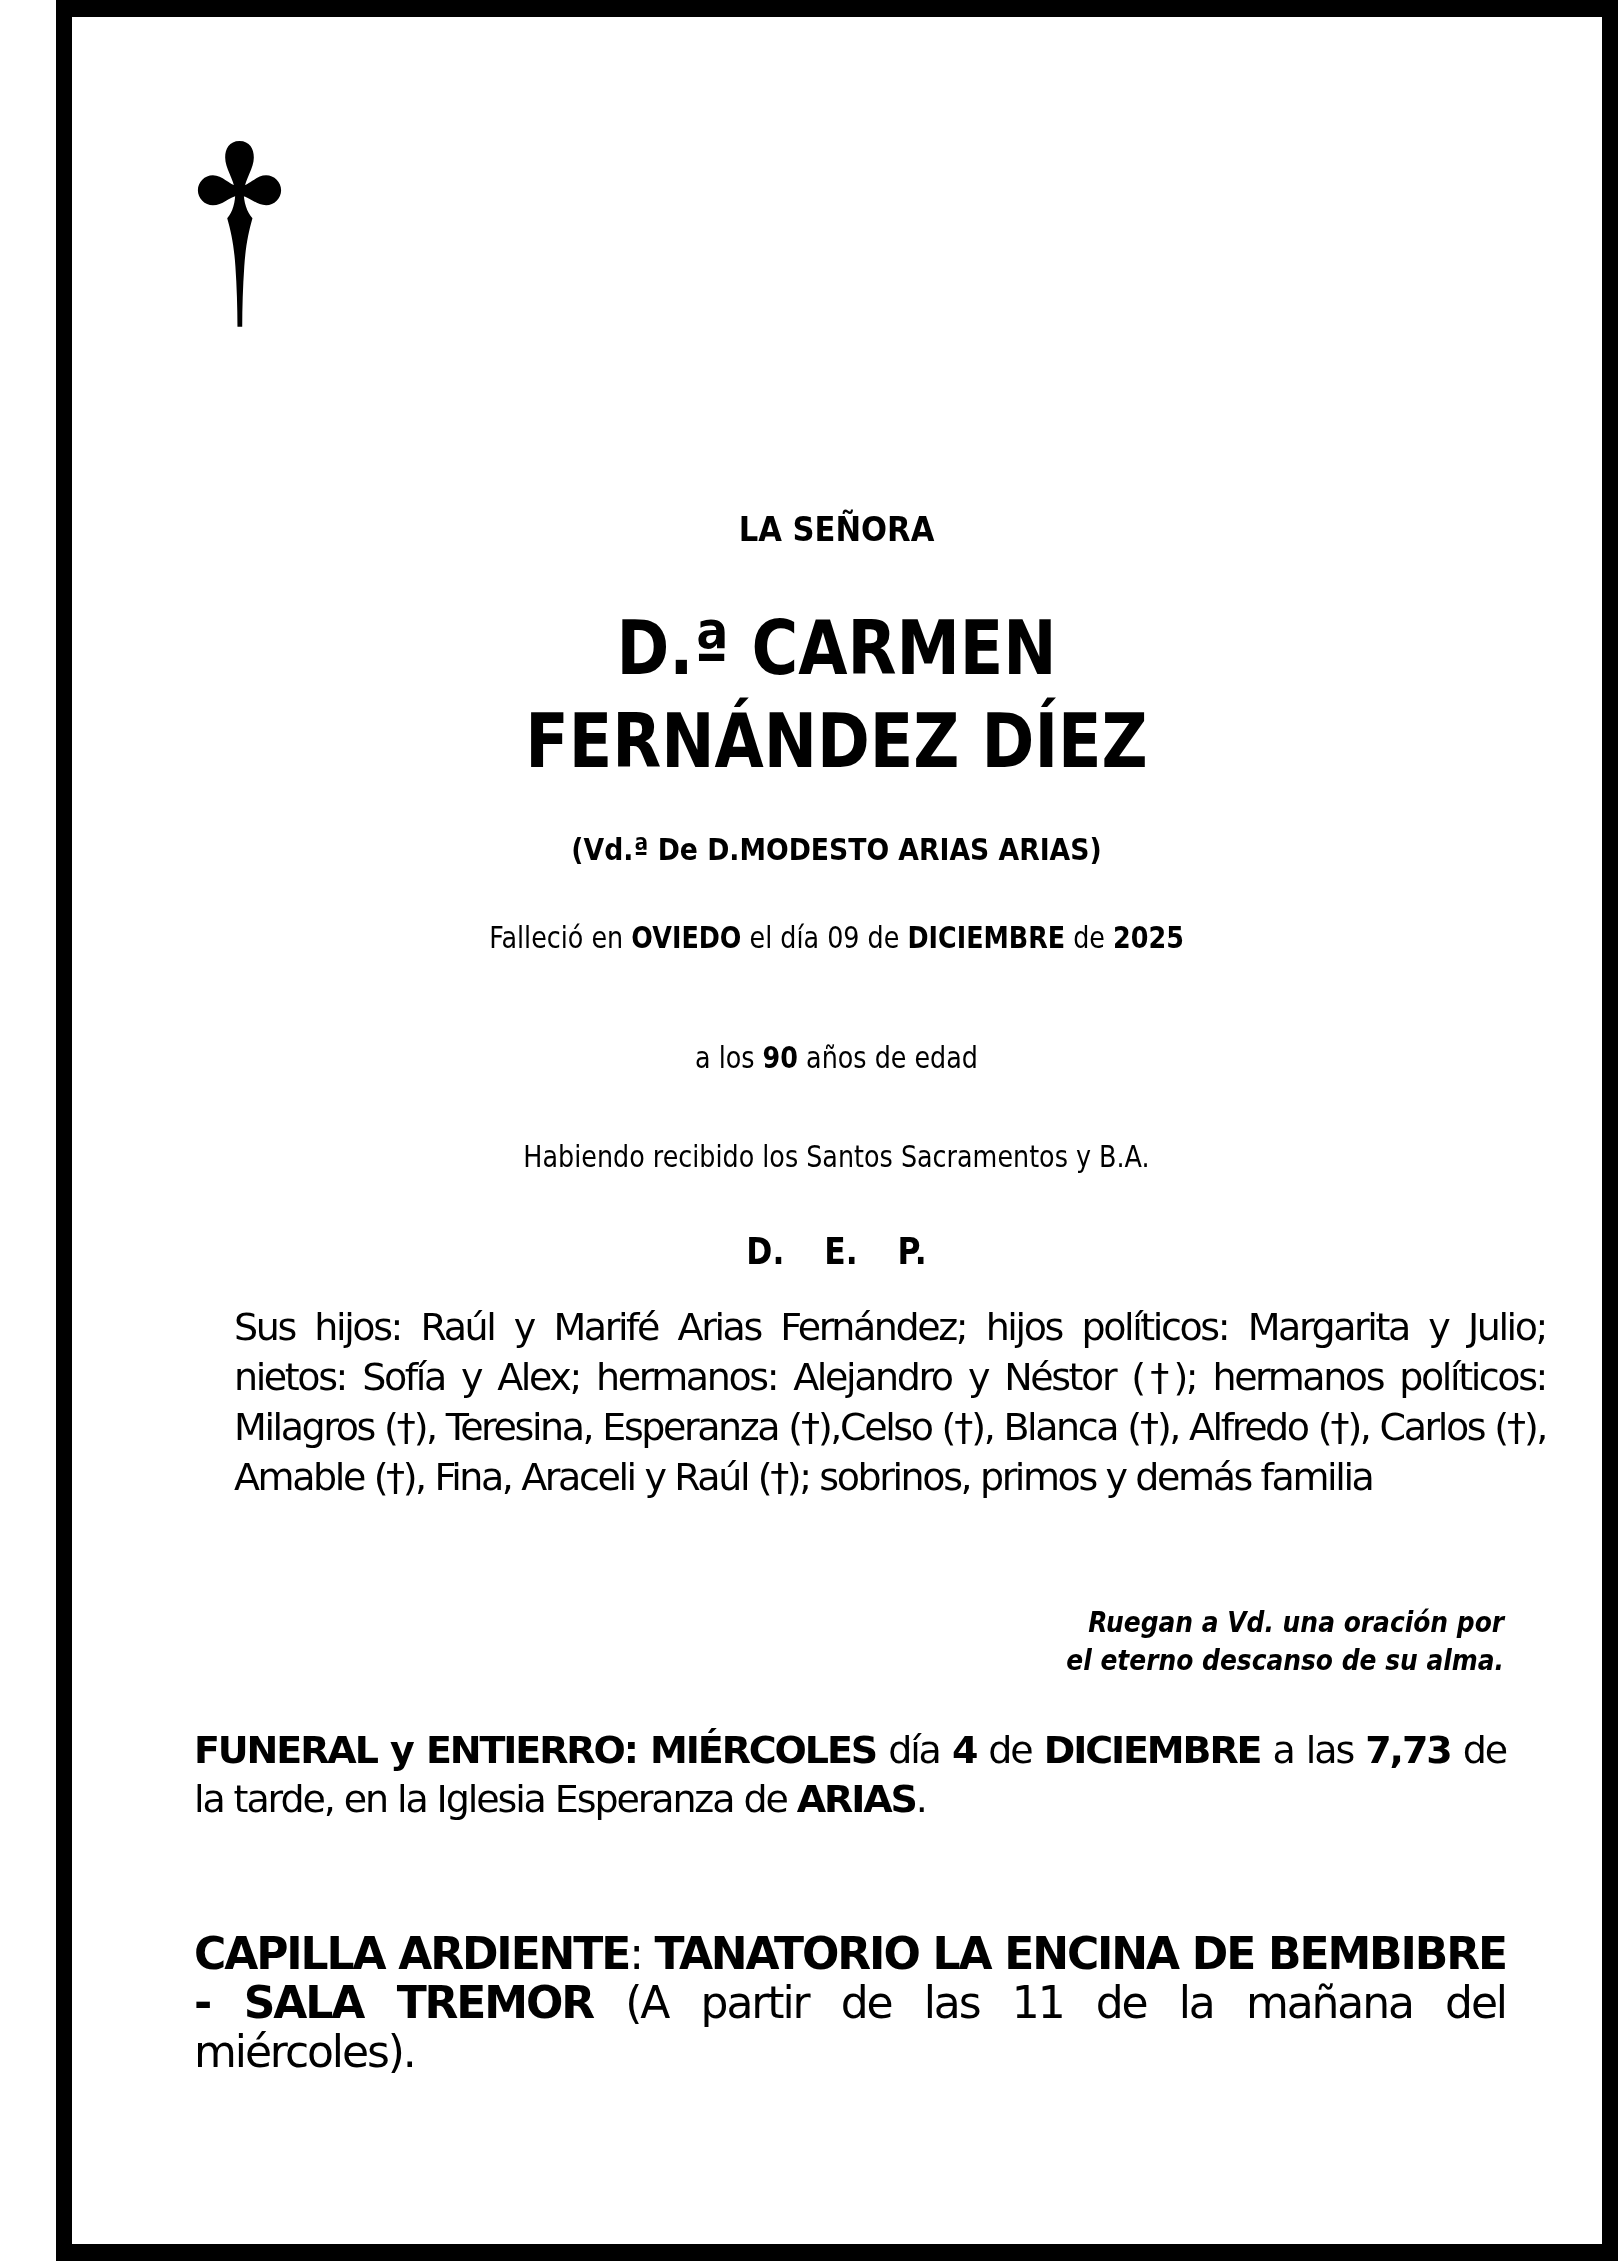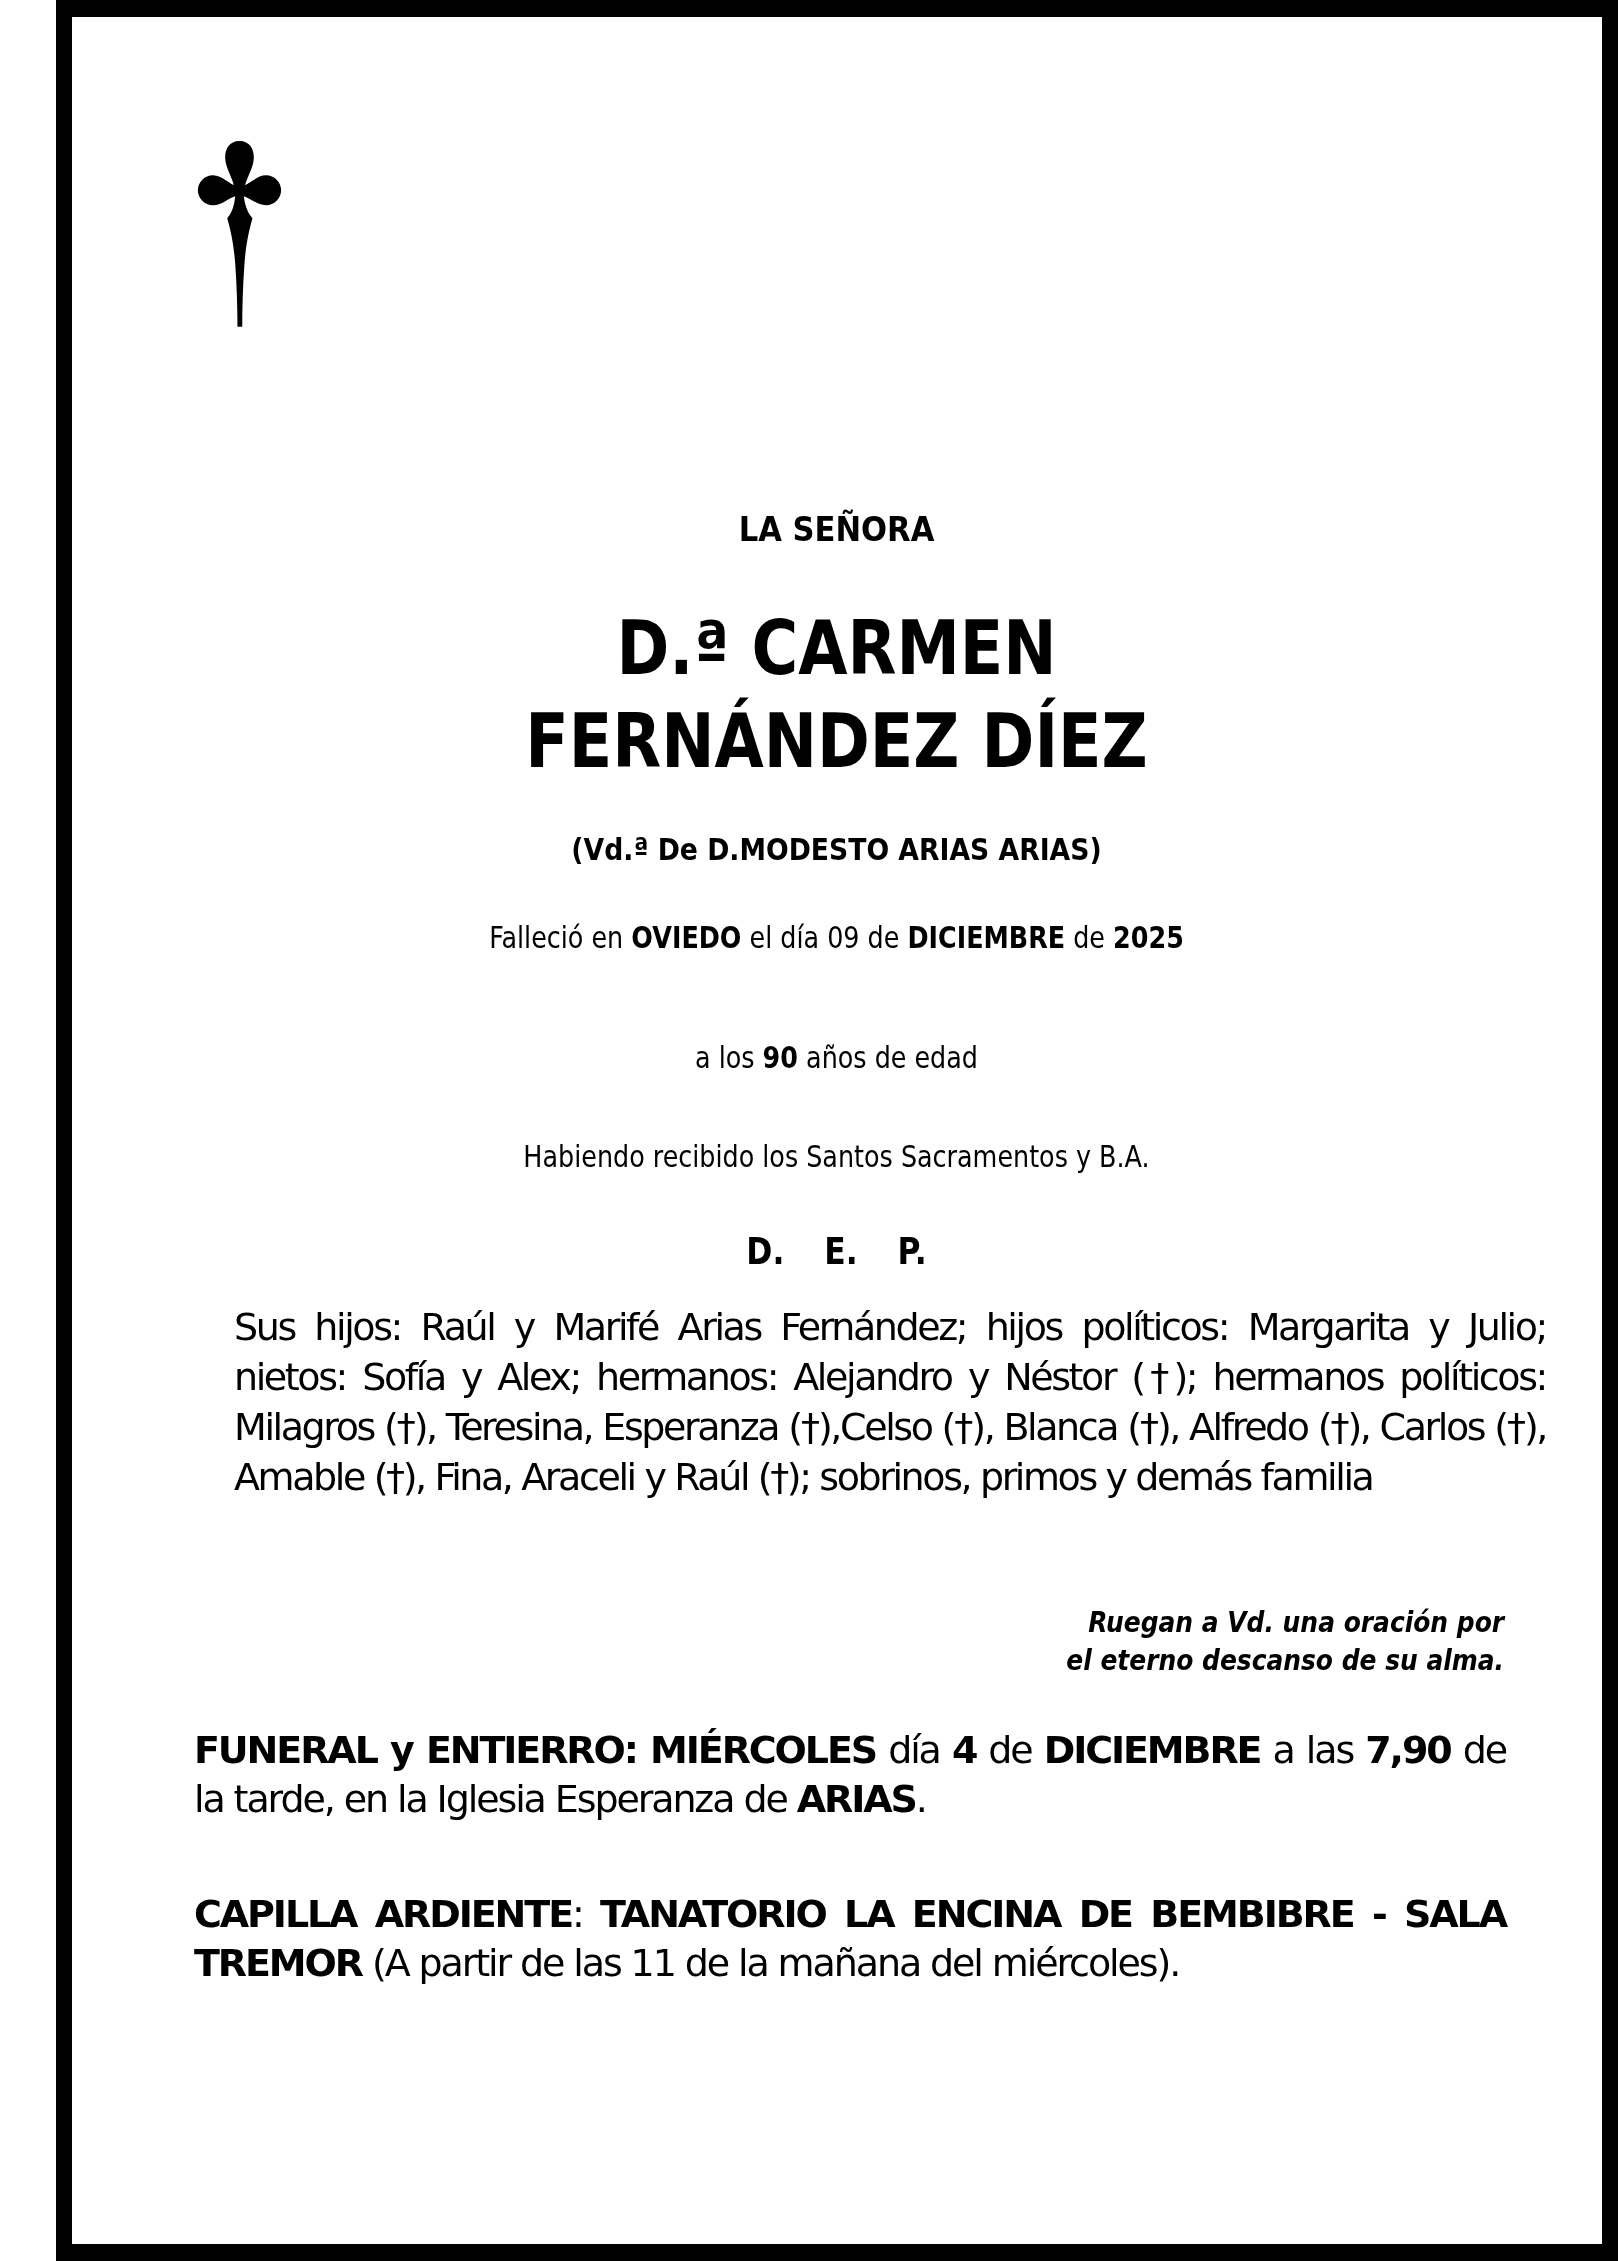--- a/index.html
+++ b/index.html
@@ -120,23 +120,23 @@
       top: 1726px;
       width: 1312px;
       font-size: 38px;
       line-height: 49px;
       text-align: justify;
       letter-spacing: -2.1px;
     }
     .capilla {
       position: absolute;
       left: 194px;
-      top: 1890px;
+      top: 1929px;
       width: 1312px;
-      font-size: 38px;
+      font-size: 44px;
       line-height: 49px;
       text-align: justify;
       letter-spacing: -2.1px;
     }
   </style>
 </head>
 <body>
 
 <div class="frame"></div>
 
@@ -172,16 +172,16 @@
 
 <div class="family">
   <span class="family-inner">Sus hijos: Raúl y Marifé Arias Fernández; hijos políticos: Margarita y Julio; nietos: Sofía y Alex; hermanos: Alejandro y Néstor (†); hermanos políticos: Milagros (†), Teresina, Esperanza (†),Celso (†), Blanca (†), Alfredo (†), Carlos (†), Amable (†), Fina, Araceli y Raúl (†); sobrinos, primos y demás familia</span>
 </div>
 
 <div class="prayer">
   <div>Ruegan a Vd. una oración por</div>
   <div>el eterno descanso de su alma.</div>
 </div>
 
-<div class="funeral"><span class="b">FUNERAL y ENTIERRO:  MIÉRCOLES</span><span> día </span><span class="b">4</span><span> de </span><span class="b">DICIEMBRE</span><span> a las </span><span class="b">7,90</span><span> de la tarde, en la Iglesia Esperanza de </span><span class="b">ARIAS</span><span>.</span></div>
+<div class="funeral"><span class="b">FUNERAL y ENTIERRO:  MIÉRCOLES</span><span> día </span><span class="b">4</span><span> de </span><span class="b">DICIEMBRE</span><span> a las </span><span class="b">7,73</span><span> de la tarde, en la Iglesia Esperanza de </span><span class="b">ARIAS</span><span>.</span></div>
 
 <div class="capilla"><span class="b">CAPILLA ARDIENTE</span><span>: </span><span class="b">TANATORIO LA ENCINA DE BEMBIBRE - SALA TREMOR</span><span> (A partir de las 11 de la mañana del miércoles).</span></div>
 
 
 </body></html>

